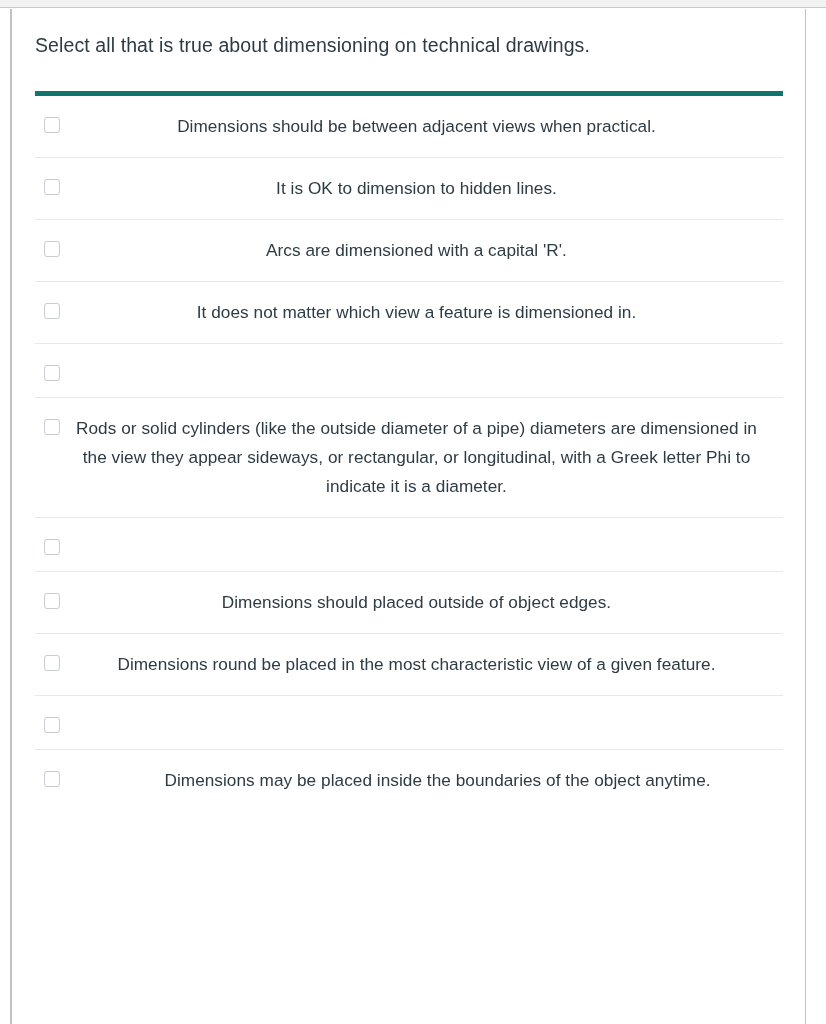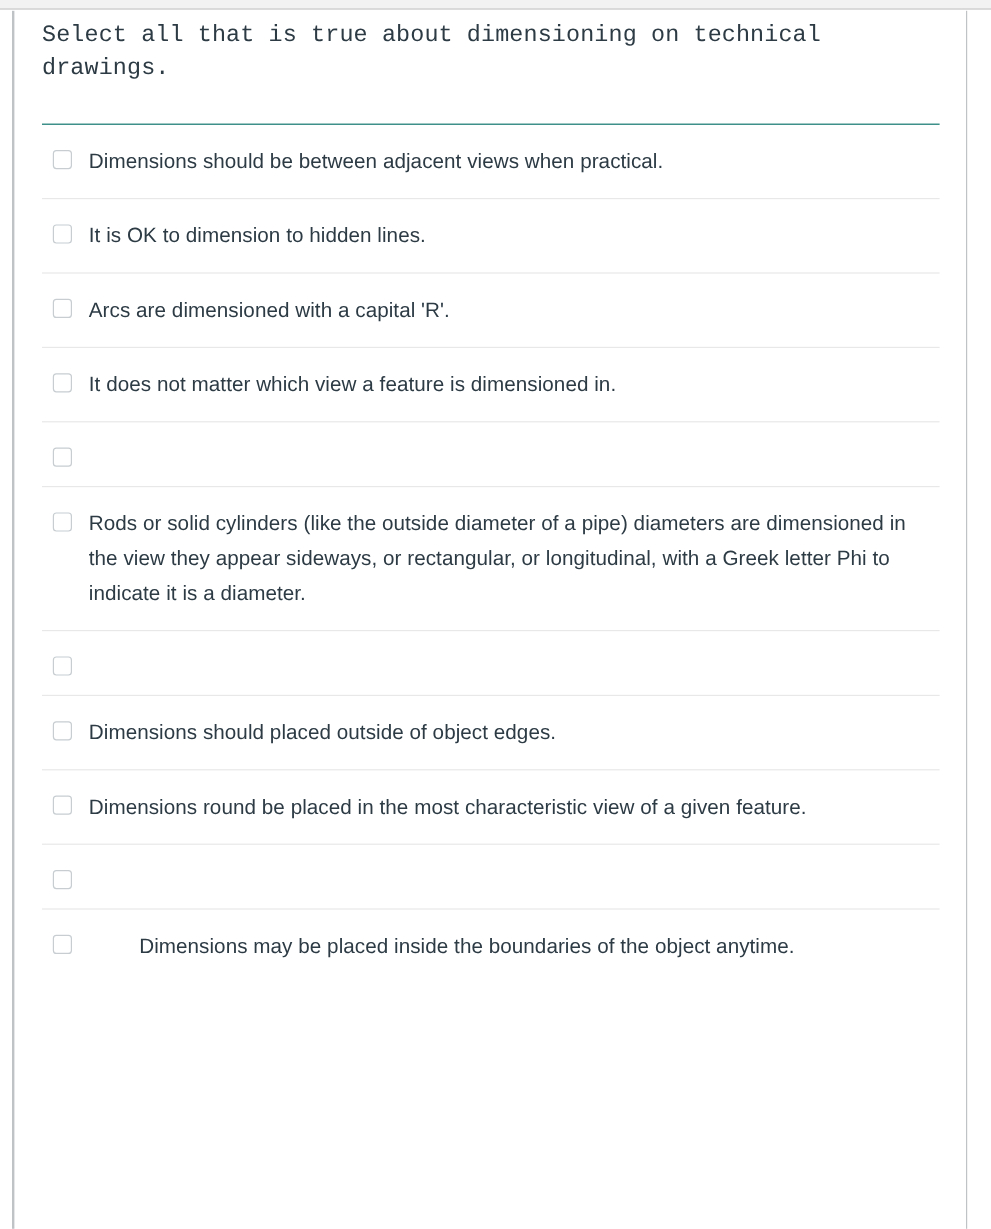--- a/index.html
+++ b/index.html
@@ -44,33 +44,33 @@
 
   .question-inner {
     padding: 0 22px 0 23px;
   }
 
   
   .question-prompt {
     font-size: 19.5px;
     line-height: 28px;
     color: #2d3b45;
-    padding-top: 6px;
+    padding-top: 22px;
     padding-bottom: 0;
     letter-spacing: 0.1px;
-    font-family: Liberation Mono, monospace;
   }
 
   .prompt-spacer {
     height: 32px;
   }
 
   
   .answers {
-    border-top: 1px solid #0f766e;
+    border-top: 5px solid #0f766e;
+    text-align: center;
   }
 
   .answer-row {
     display: flex;
     align-items: flex-start;
     border-bottom: 1px solid #e8e8e8;
     padding: 16px 0 16px 0;
     min-height: 28px;
     box-sizing: border-box;
   }

